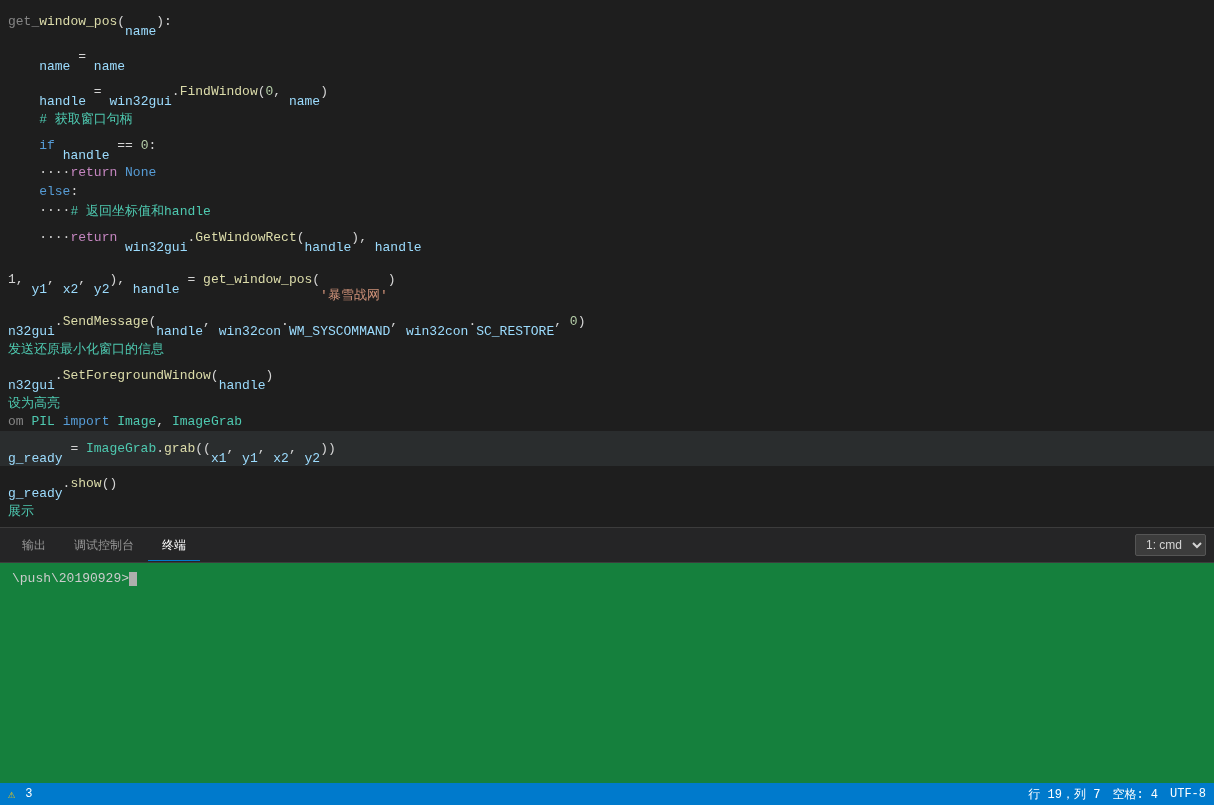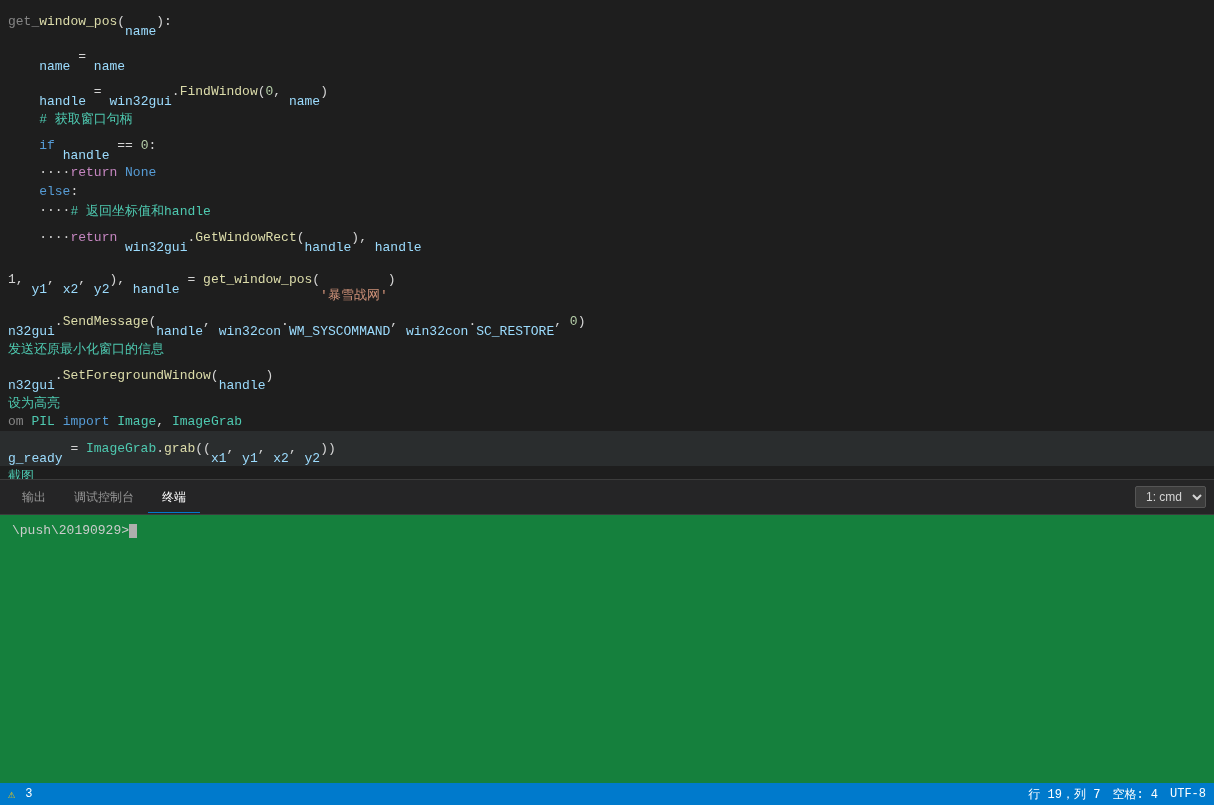--- a/index.html
+++ b/index.html
@@ -48,21 +48,21 @@
     .punc { color: #d4d4d4; }
     .dim { color: #858585; }
     .normal { color: #d4d4d4; }
 
     
     .bottom-panel {
       background: #1e1e1e;
       border-top: 1px solid #3c3c3c;
       display: flex;
       flex-direction: column;
-      height: 304px;
+      height: 256px;
     }
 
     .panel-tabs {
       display: flex;
       align-items: center;
       background: #252526;
       height: 35px;
       border-bottom: 1px solid #3c3c3c;
       padding: 0 8px;
     }
@@ -215,23 +215,20 @@
   </div>
 
   <div class="code-line">
     <span class="dim">om </span><span class="cls">PIL</span><span class="normal"> </span><span class="kw">import</span><span class="normal"> </span><span class="cls">Image</span><span class="punc">, </span><span class="cls">ImageGrab</span>
   </div>
 
   <div class="code-line highlighted">
     <span class="var">g_ready</span><span class="op"> = </span><span class="cls">ImageGrab</span><span class="punc">.</span><span class="fn">grab</span><span class="punc">((</span><span class="var">x1</span><span class="punc">, </span><span class="var">y1</span><span class="punc">, </span><span class="var">x2</span><span class="punc">, </span><span class="var">y2</span><span class="punc">))</span>
   </div>
 
-  <div class="code-line">
-    <span class="comment-zh">截图</span>
-  </div>
 
   <div class="code-line">
     <span class="var">g_ready</span><span class="punc">.</span><span class="fn">show</span><span class="punc">()</span>
   </div>
 
   <div class="code-line">
     <span class="comment-zh">展示</span>
   </div>
 
 </div>

